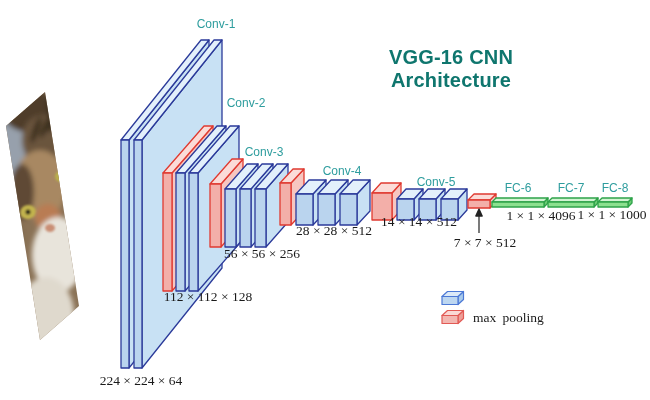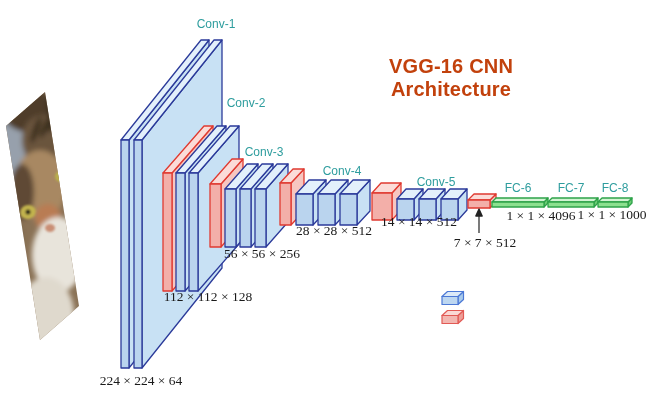--- a/index.html
+++ b/index.html
@@ -1,20 +1,20 @@
 <!DOCTYPE html>
 <html><head>
 <meta charset="utf-8">
 <style>
   html,body{margin:0;padding:0;background:#fff;}
   .canvas{position:relative;width:650px;height:400px;background:#ffffff;overflow:hidden;
           font-family:"Liberation Sans",sans-serif;border-radius:11px;}
   #diagram-svg{position:absolute;left:0;top:0;}
-  .page-title{position:absolute;left:336px;top:55px;width:230px;text-align:center;
-              font-size:20px;font-weight:600;letter-spacing:.2px;color:#c2410c;
+  .page-title{position:absolute;left:336px;top:46px;width:230px;text-align:center;
+              font-size:20px;font-weight:600;letter-spacing:.2px;color:#0f766e;
               font-family:"Liberation Sans",sans-serif;}
   .lbl-stage{font:12px "Liberation Sans",sans-serif;}
   .lbl-dim{font:13.5px "Liberation Serif",serif;}
   .legend{position:absolute;left:440px;top:290px;display:flex;flex-direction:column;gap:2px;}
   .legend-row{display:flex;align-items:center;gap:7px;height:17px;}
   .legend-label{font:13.5px "Liberation Serif",serif;color:#1a1a1a;word-spacing:3px;white-space:nowrap;}
   .legend-icon{display:block;}
 </style>
 </head>
 <body>
@@ -154,15 +154,16 @@
         <polygon class="lg-top" points="2,6.5 7.5,1.5 23.5,1.5 18,6.5" stroke="#4C79D6" stroke-width="1.2" stroke-linejoin="round" fill="#DCEAF8"></polygon>
         <polygon class="lg-front" points="2,6.5 18,6.5 18,14.5 2,14.5" stroke="#4C79D6" stroke-width="1.2" stroke-linejoin="round" fill="#BDD7F1"></polygon>
       </svg>
     </div>
     <div class="legend-row">
       <svg class="legend-icon" width="26" height="17" viewBox="0 0 26 17">
         <polygon class="lg-side" points="18,6.5 23.5,1.5 23.5,9.5 18,14.5" stroke="#E25A55" stroke-width="1.2" stroke-linejoin="round" fill="#ED9E97"></polygon>
         <polygon class="lg-top" points="2,6.5 7.5,1.5 23.5,1.5 18,6.5" stroke="#E25A55" stroke-width="1.2" stroke-linejoin="round" fill="#FAD9D5"></polygon>
         <polygon class="lg-front" points="2,6.5 18,6.5 18,14.5 2,14.5" stroke="#E25A55" stroke-width="1.2" stroke-linejoin="round" fill="#F3B7B1"></polygon>
       </svg>
+      <span class="legend-label">max pooling</span>
     </div>
   </div>
 </div>
 
 </body></html>

